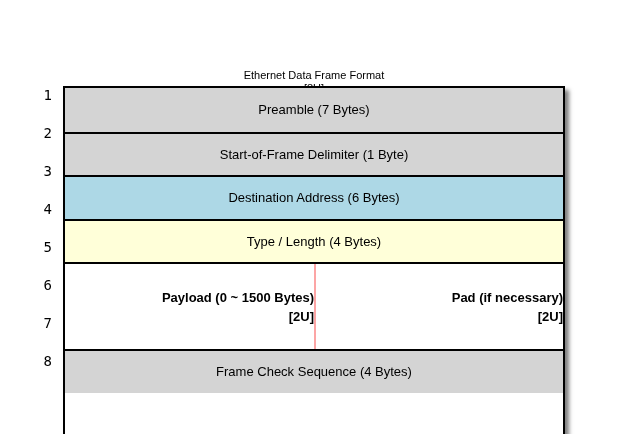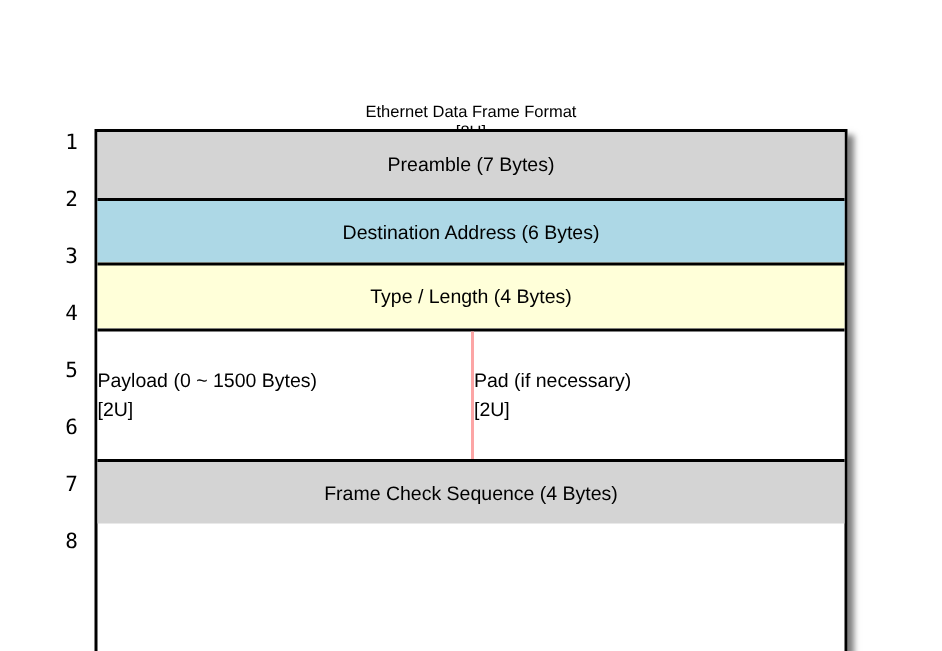--- a/index.html
+++ b/index.html
@@ -56,25 +56,26 @@
   .fill-white  { background: #ffffff; }
   .row-merged {
     grid-row: span 2;
     display: grid;
     grid-template-columns: 1fr 1fr;
     border-top: 2px solid #000000;
   }
   .merged-cell {
     display: flex;
     flex-direction: column;
-    align-items: flex-start;
+    align-items: flex-end;
     justify-content: center;
     text-align: center;
     font-size: 13px;
     line-height: 19px;
+    font-weight: bold;
   }
   .merged-cell.right { border-left: 2px solid #fca5a5; }
   .row-number {
     position: absolute;
     left: 18px;
     width: 34px;
     height: 38px;
     display: flex;
     align-items: center;
     justify-content: flex-end;
@@ -99,20 +100,23 @@
   <div class="row-number" style="top:190px">4</div>
   <div class="row-number" style="top:228px">5</div>
   <div class="row-number" style="top:266px">6</div>
   <div class="row-number" style="top:304px">7</div>
   <div class="row-number" style="top:342px">8</div>
 
   <div class="frame-table">
     <div class="frow first fill-gray">
       <span>Preamble (7 Bytes)</span>
     </div>
+    <div class="frow fill-gray">
+      <span>Start-of-Frame Delimiter (1 Byte)</span>
+    </div>
     <div class="frow fill-blue">
       <span>Destination Address (6 Bytes)</span>
     </div>
     <div class="frow fill-yellow">
       <span>Type / Length (4 Bytes)</span>
     </div>
     <div class="row-merged fill-white">
       <div class="merged-cell">
         <span>Payload (0 ~ 1500 Bytes)</span>
         <span>[2U]</span>

